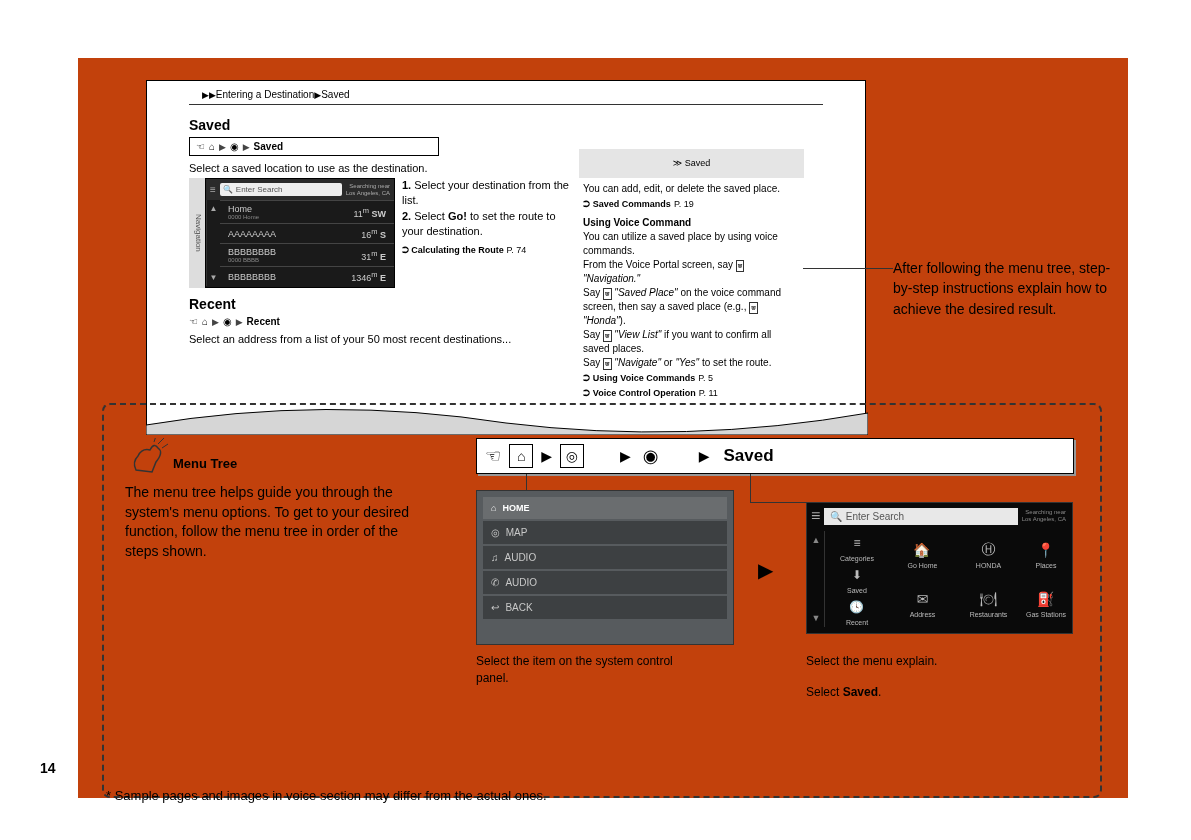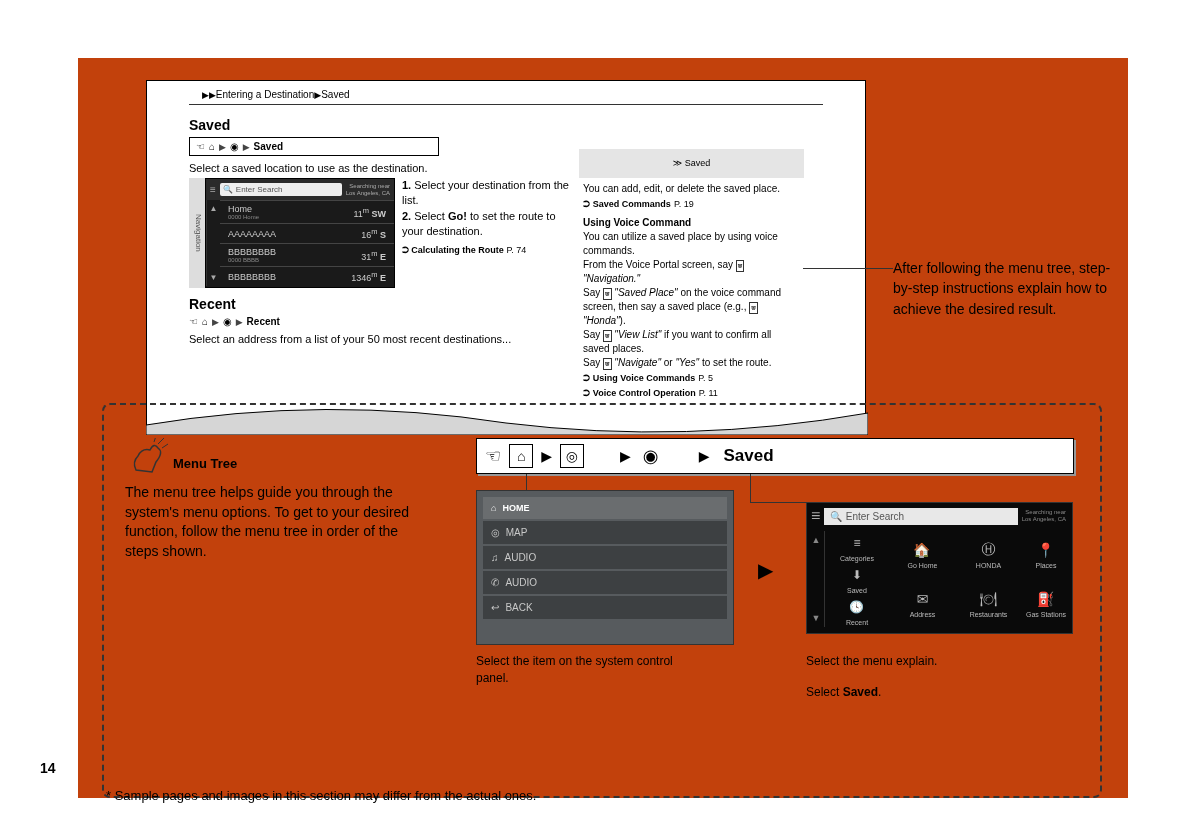--- a/index.html
+++ b/index.html
@@ -325,17 +325,17 @@
           </div>
       </div>
     </div>
 
     <div class="caption" style="left:398px; top:595px; width:230px;">Select the item on the system control panel.</div>
     <div class="caption" style="left:728px; top:595px; width:230px;">
       <div>Select the menu explain.</div>
       <div style="margin-top:14px;"><span>Select </span><b>Saved</b><span>.</span></div>
     </div>
 
-    <div class="footnote">* Sample pages and images in this section may differ from the actual ones.</div>
+    <div class="footnote">* Sample pages and images in voice section may differ from the actual ones.</div>
   </div>
 
   <div class="page-number">14</div>
 </div>
 
 </body></html>

